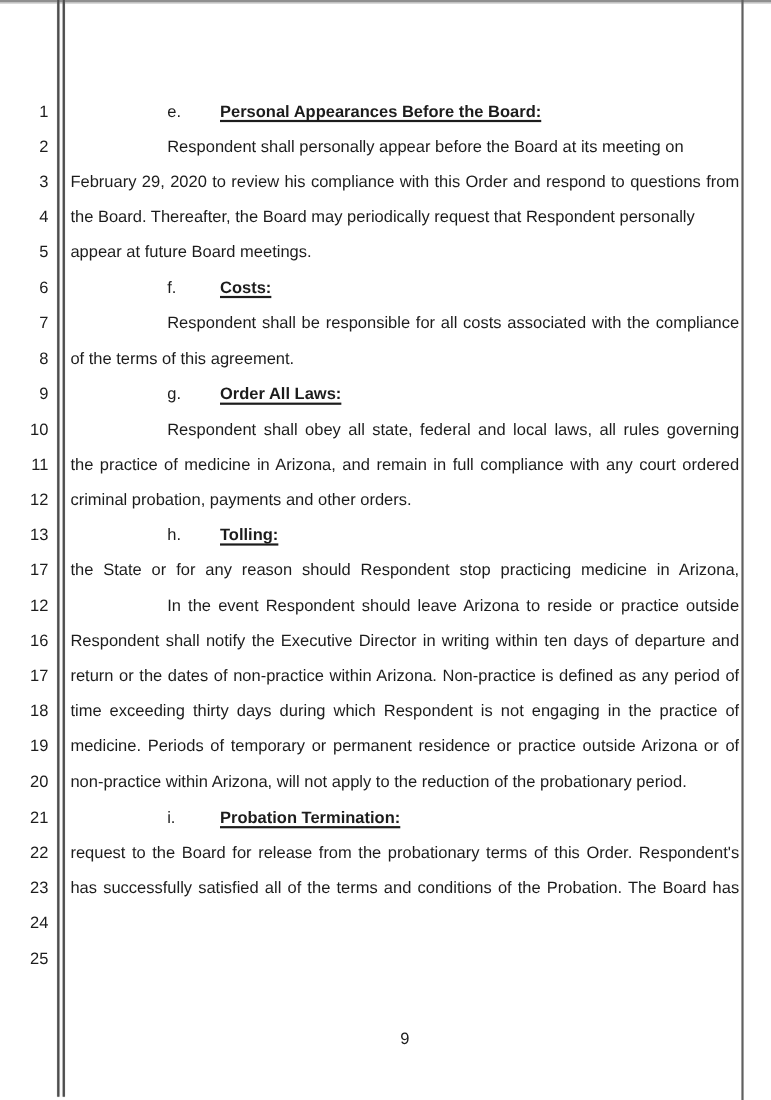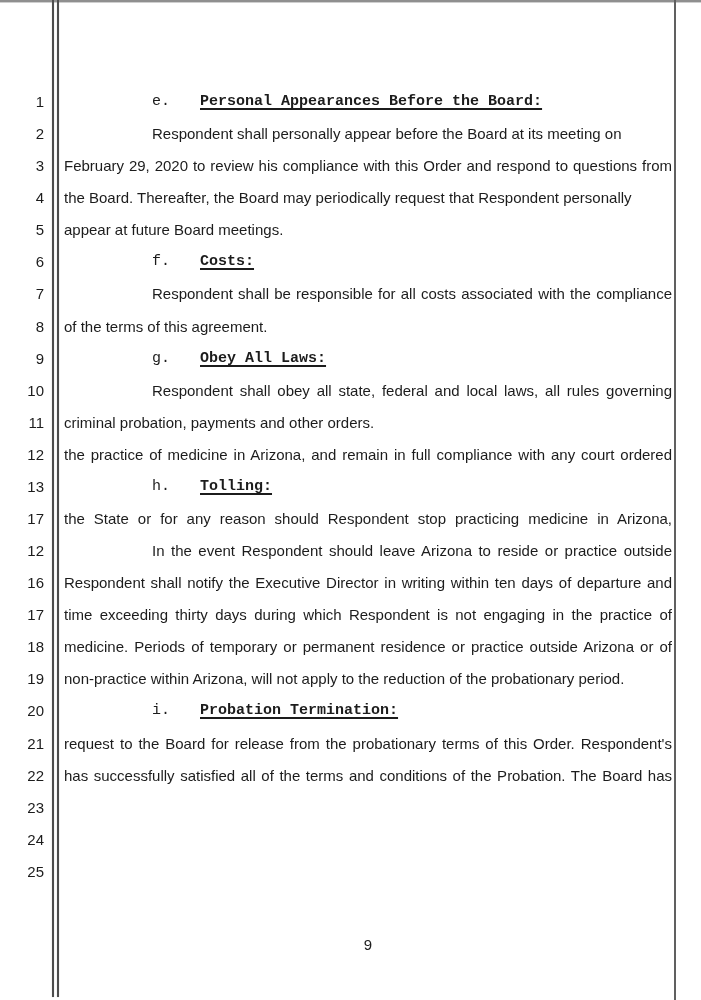--- a/index.html
+++ b/index.html
@@ -68,21 +68,21 @@
     line-height: 32.08px;
     font-size: 15px;
     overflow: hidden;
     white-space: normal;
   }
   .row.indent { padding-left: 88px; }
   .row.just {
     text-align: justify;
     text-align-last: justify;
   }
-  .row.heading { padding-left: 88px; font-family: Liberation Mono, monospace; }
+  .row.heading { padding-left: 88px; }
   .hlabel {
     display: inline-block;
     width: 48px;
   }
   .htitle {
     font-weight: 700;
     text-decoration: underline;
     text-decoration-thickness: 1.5px;
     text-underline-offset: 3px;
   }
@@ -135,28 +135,29 @@
     </div>
   <div class="content" id="content">
       <div class="row heading"><span class="hlabel">e.</span><span class="htitle">Personal Appearances Before the Board:</span></div>
       <div class="row bodyline indent">Respondent shall personally appear before the Board at its meeting on</div>
       <div class="row bodyline just">February 29, 2020 to review his compliance with this Order and respond to questions from</div>
       <div class="row bodyline">the Board.  Thereafter, the Board may periodically request that Respondent personally</div>
       <div class="row bodyline">appear at future Board meetings.</div>
       <div class="row heading"><span class="hlabel">f.</span><span class="htitle">Costs:</span></div>
       <div class="row bodyline indent just">Respondent shall be responsible for all costs associated with the compliance</div>
       <div class="row bodyline">of the terms of this agreement.</div>
-      <div class="row heading"><span class="hlabel">g.</span><span class="htitle">Obey All Laws:</span></div>
+      <div class="row heading"><span class="hlabel">g.</span><span class="htitle">Order All Laws:</span></div>
       <div class="row bodyline indent just">Respondent shall obey all state, federal and local laws, all rules governing</div>
+      <div class="row bodyline just">the practice of medicine in Arizona, and remain in full compliance with any court ordered</div>
       <div class="row bodyline">criminal probation, payments and other orders.</div>
-      <div class="row bodyline just">the practice of medicine in Arizona, and remain in full compliance with any court ordered</div>
       <div class="row heading"><span class="hlabel">h.</span><span class="htitle">Tolling:</span></div>
       <div class="row bodyline just">the State or for any reason should Respondent stop practicing medicine in Arizona,</div>
       <div class="row bodyline indent just">In the event Respondent should leave Arizona to reside or practice outside</div>
       <div class="row bodyline just">Respondent shall notify the Executive Director in writing within ten days of departure and</div>
+      <div class="row bodyline just">return or the dates of non-practice within Arizona.  Non-practice is defined as any period of</div>
       <div class="row bodyline just">time exceeding thirty days during which Respondent is not engaging in the practice of</div>
       <div class="row bodyline just">medicine.  Periods of temporary or permanent residence or practice outside Arizona or of</div>
       <div class="row bodyline">non-practice within Arizona, will not apply to the reduction of the probationary period.</div>
       <div class="row heading"><span class="hlabel">i.</span><span class="htitle">Probation Termination:</span></div>
       <div class="row bodyline just">request to the Board for release from the probationary terms of this Order.  Respondent's</div>
       <div class="row bodyline just">has successfully satisfied all of the terms and conditions of the Probation. The Board has</div>
     </div>
 
   <div class="pagenum">9</div>
 </div>

